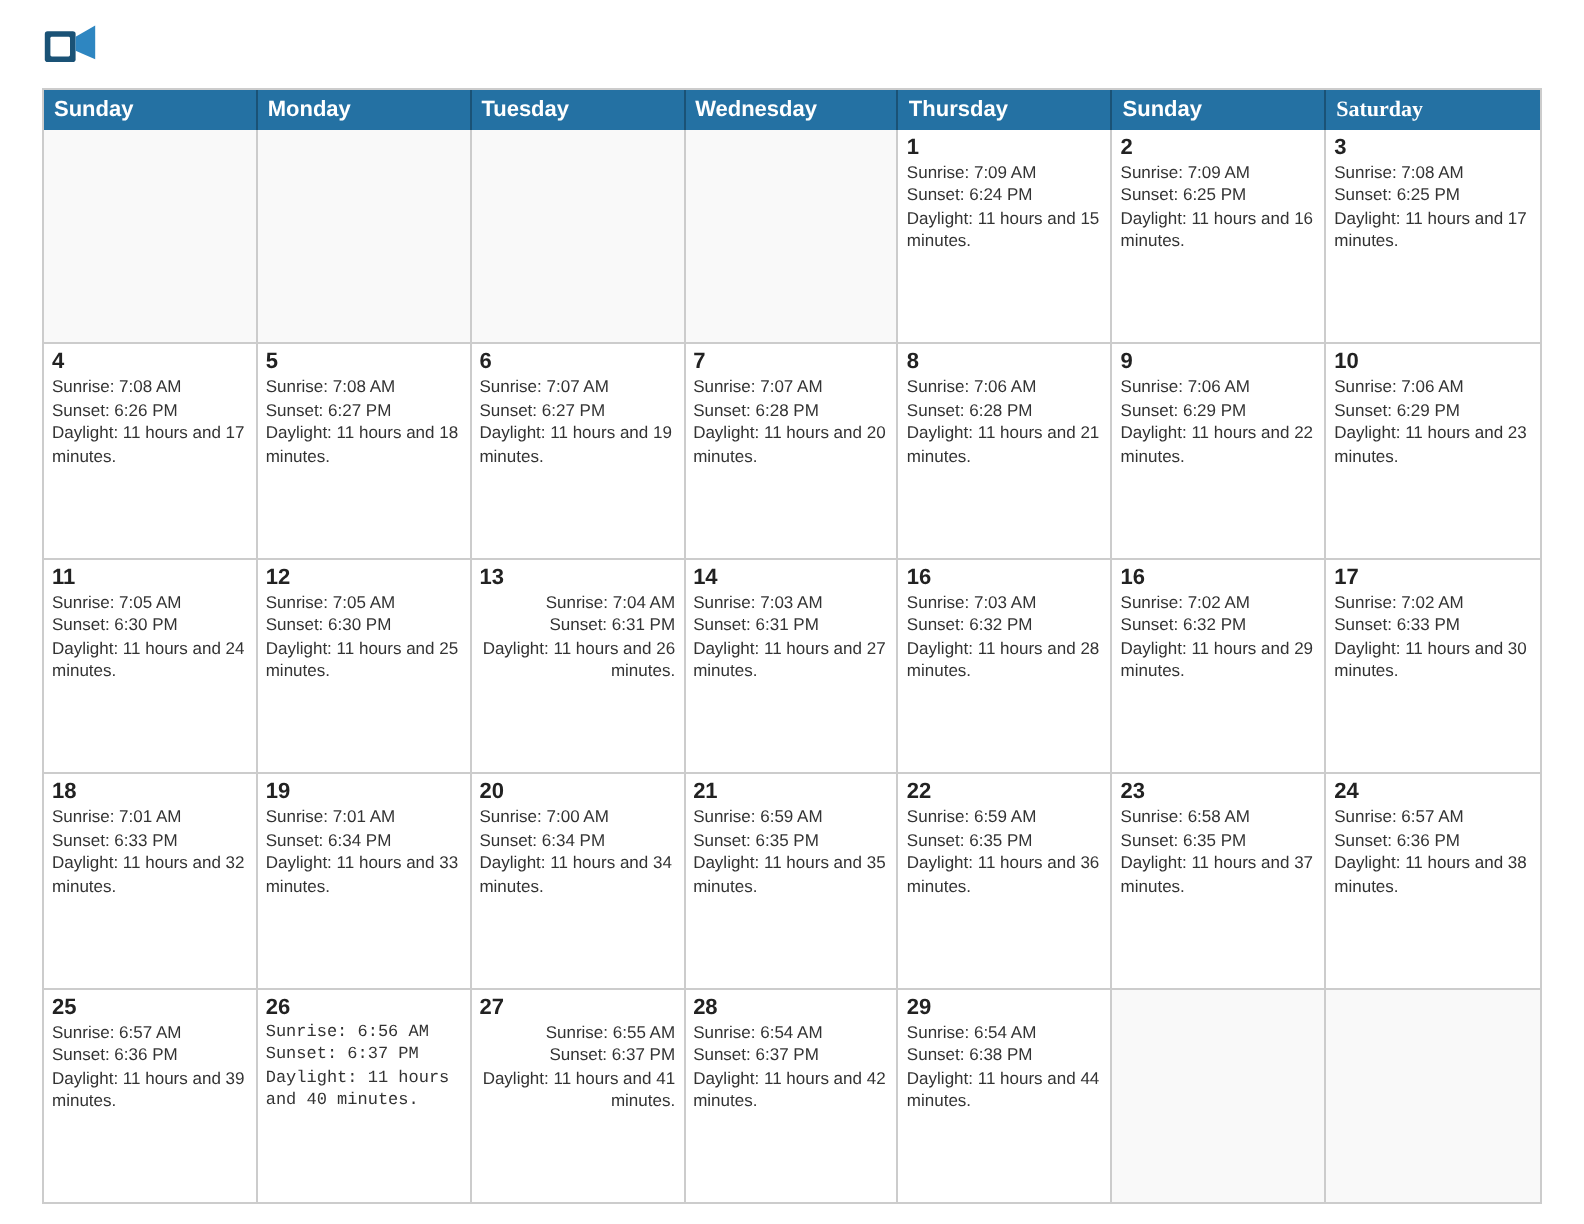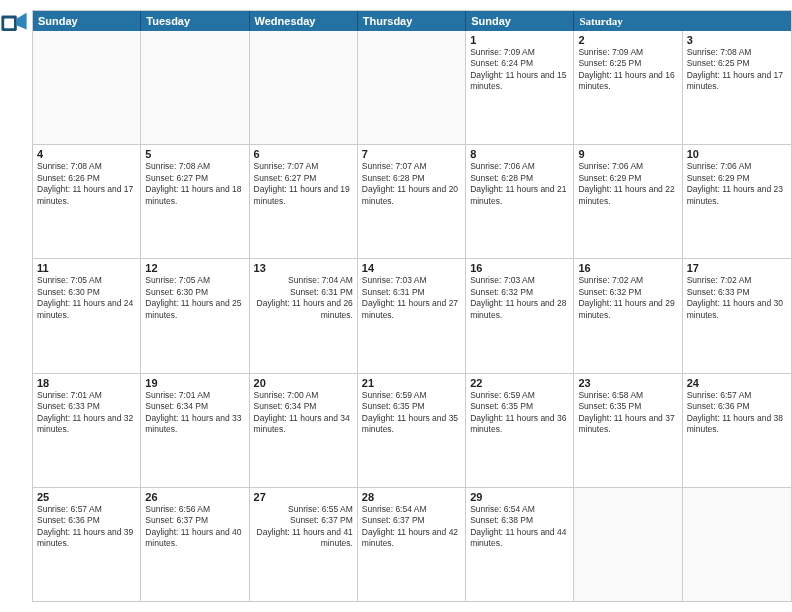--- a/index.html
+++ b/index.html
@@ -6,22 +6,23 @@
     body {
       font-family: Arial, sans-serif;
       background: #fff;
       width: 792px;
       height: 612px;
       overflow: hidden;
     }
     .page {
       width: 792px;
       height: 612px;
-      padding: 10px 0;
-      display: flex;
+      padding: 10px 21px;
+      display: flex;
+      flex-direction: column;
     }
     .header {
       display: flex;
       align-items: flex-start;
       justify-content: space-between;
       margin-bottom: 6px;
     }
     .logo {
       display: flex;
       align-items: center;
@@ -121,20 +122,21 @@
     </div>
     <div class="title-block">
       <div class="month-title"></div>
       <div class="subtitle"></div>
     </div>
   </div>
 
   <div class="calendar">
     <div class="cal-header">
     <div class="cal-header-cell">Sunday</div>
+        <div class="cal-header-cell">Monday</div>
         <div class="cal-header-cell">Tuesday</div>
         <div class="cal-header-cell">Wednesday</div>
         <div class="cal-header-cell">Thursday</div>
         <div class="cal-header-cell">Sunday</div>
         <div class="cal-header-cell">Saturday</div>
       </div>
     <div class="cal-body">
     <div class="cal-row">
           <div class="cal-cell empty"></div>
           <div class="cal-cell empty"></div>
@@ -293,21 +295,21 @@
         </div>
         <div class="cal-row">
           <div class="cal-cell">
             <span class="day-num">25</span>
             <div class="cell-info" style="white-space: pre-line;">Sunrise: 6:57 AM
 Sunset: 6:36 PM
 Daylight: 11 hours and 39 minutes.</div>
           </div>
           <div class="cal-cell">
             <span class="day-num">26</span>
-            <div class="cell-info" style="white-space: pre-line;">Sunrise: 6:56 AM
+            <div class="cell-info" style="white-space: pre-line; font-family: Liberation Mono, monospace;">Sunrise: 6:56 AM
 Sunset: 6:37 PM
 Daylight: 11 hours and 40 minutes.</div>
           </div>
           <div class="cal-cell">
             <span class="day-num">27</span>
             <div class="cell-info" style="white-space: pre-line; text-align: right;">Sunrise: 6:55 AM
 Sunset: 6:37 PM
 Daylight: 11 hours and 41 minutes.</div>
           </div>
           <div class="cal-cell">

